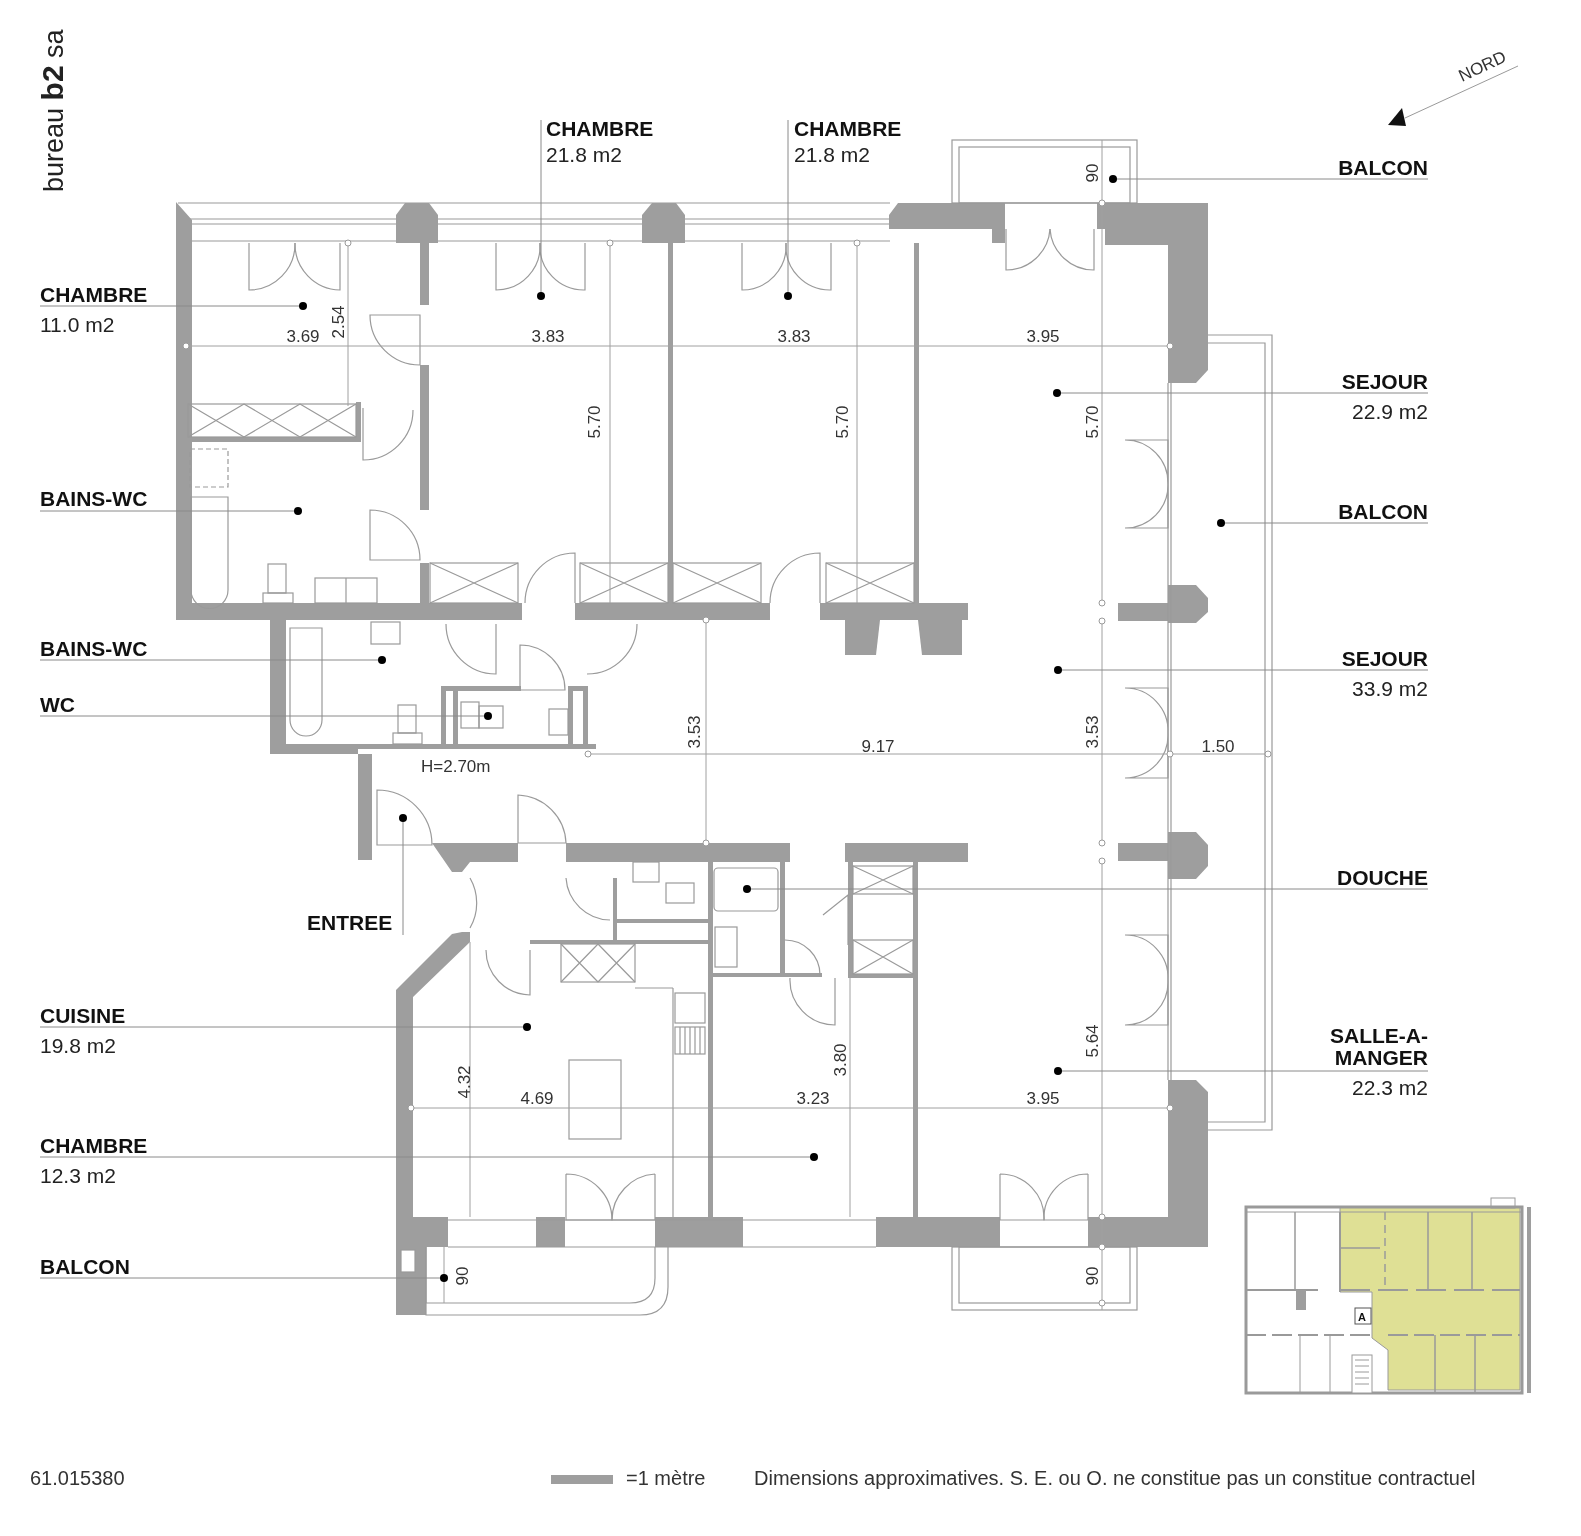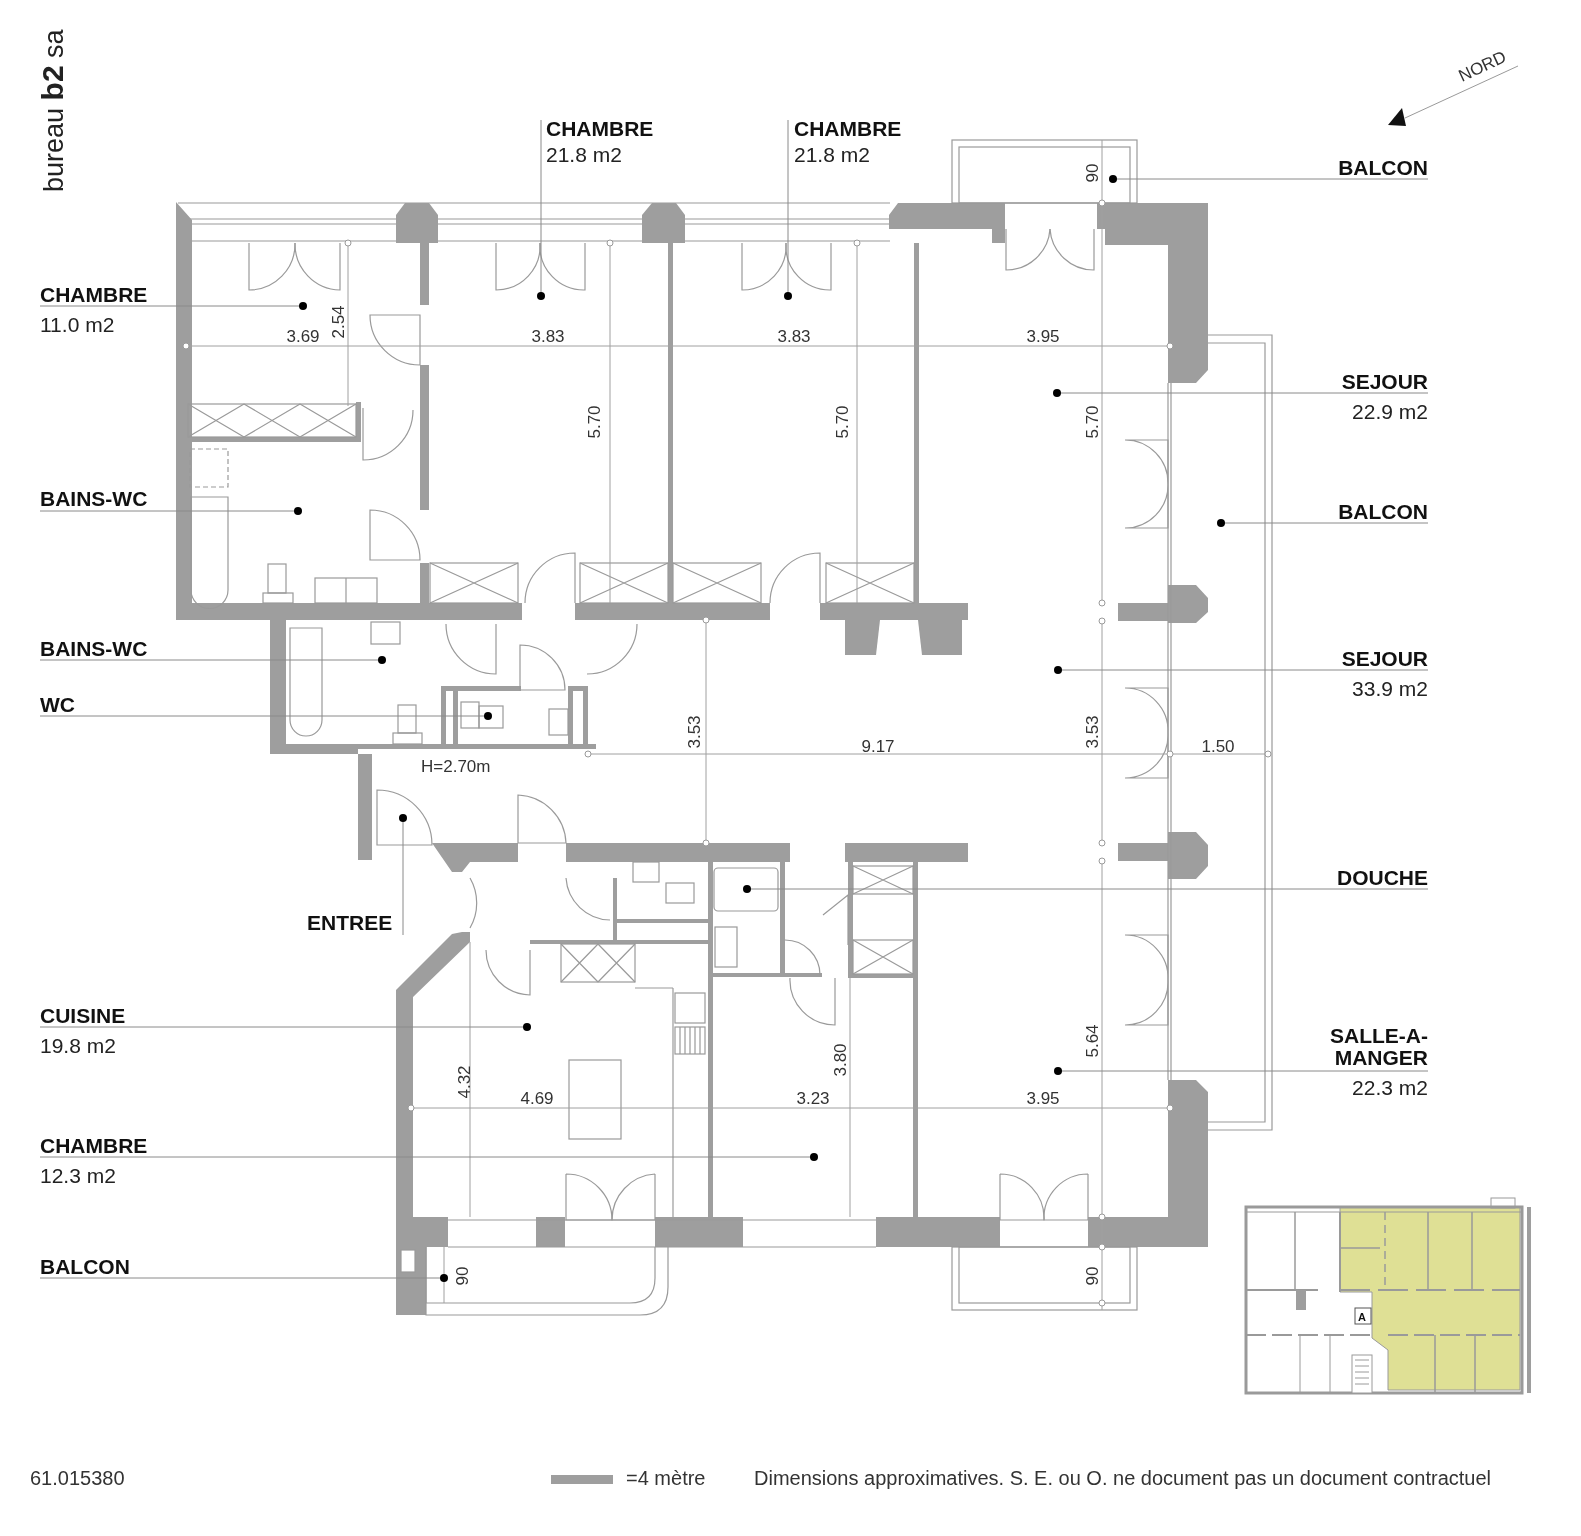--- a/index.html
+++ b/index.html
@@ -380,14 +380,14 @@
     <path d="M1355,1360 L1369,1360 M1355,1366 L1369,1366 M1355,1372 L1369,1372 M1355,1378 L1369,1378 M1355,1384 L1369,1384" stroke="#9a9a9a" stroke-width="1"></path>
     <rect x="1527" y="1207" width="4" height="186" fill="#9e9e9e"></rect>
     <rect x="1491" y="1198" width="24" height="10" fill="none" stroke="#9a9a9a"></rect>
     <rect x="1355" y="1308" width="16" height="16" fill="#fff" stroke="#555" stroke-width="1"></rect>
     <text x="1358" y="1321" font-size="11" font-weight="bold" fill="#111">A</text>
   </g>
 </svg>
 
 <div class="footer-ref">61.015380</div>
 <div class="scale-bar"></div>
-<div class="scale-txt">=4 mètre</div>
-<div class="disclaimer">Dimensions approximatives. S. E. ou O. ne document pas un document contractuel</div>
+<div class="scale-txt">=1 mètre</div>
+<div class="disclaimer">Dimensions approximatives. S. E. ou O. ne constitue pas un constitue contractuel</div>
 
 </body></html>

